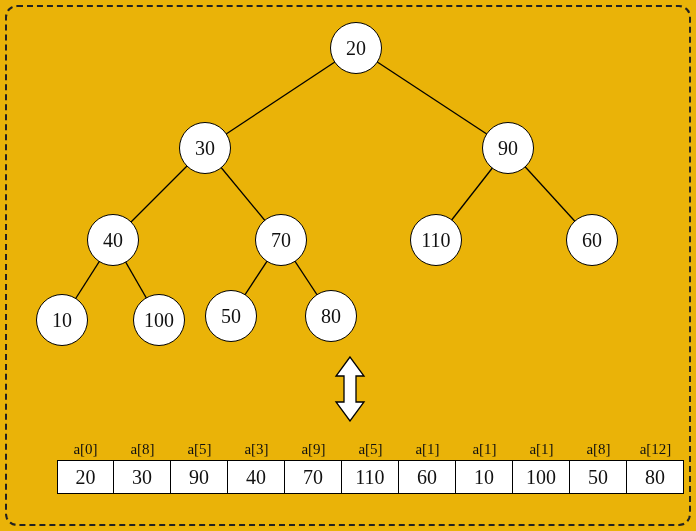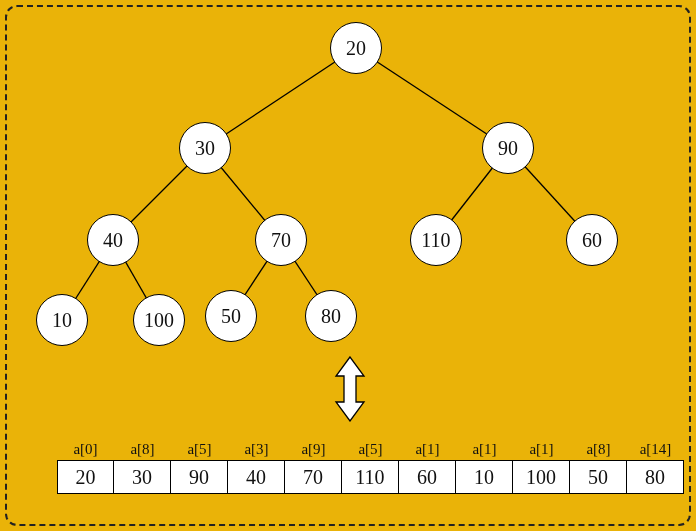--- a/index.html
+++ b/index.html
@@ -145,21 +145,21 @@
       <span class="label">a[0]</span>
       <span class="label">a[8]</span>
       <span class="label">a[5]</span>
       <span class="label">a[3]</span>
       <span class="label">a[9]</span>
       <span class="label">a[5]</span>
       <span class="label">a[1]</span>
       <span class="label">a[1]</span>
       <span class="label">a[1]</span>
       <span class="label">a[8]</span>
-      <span class="label">a[14]</span>
+      <span class="label">a[12]</span>
     </div>
     <div class="cells-row">
       <div class="cell first">20</div>
       <div class="cell">30</div>
       <div class="cell">90</div>
       <div class="cell">40</div>
       <div class="cell">70</div>
       <div class="cell">110</div>
       <div class="cell">60</div>
       <div class="cell">10</div>

